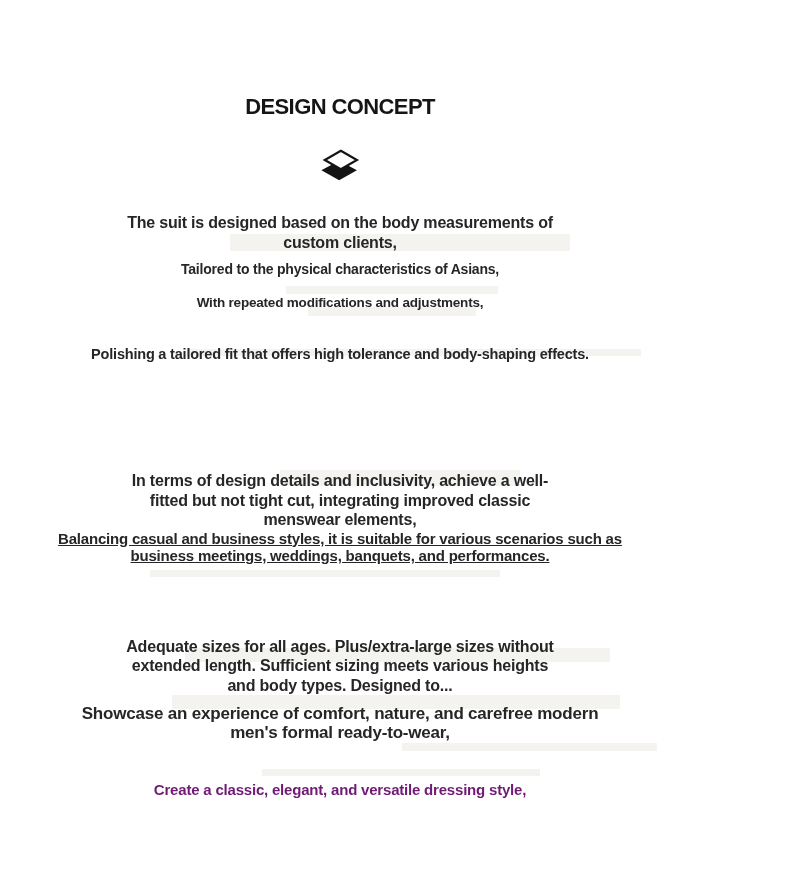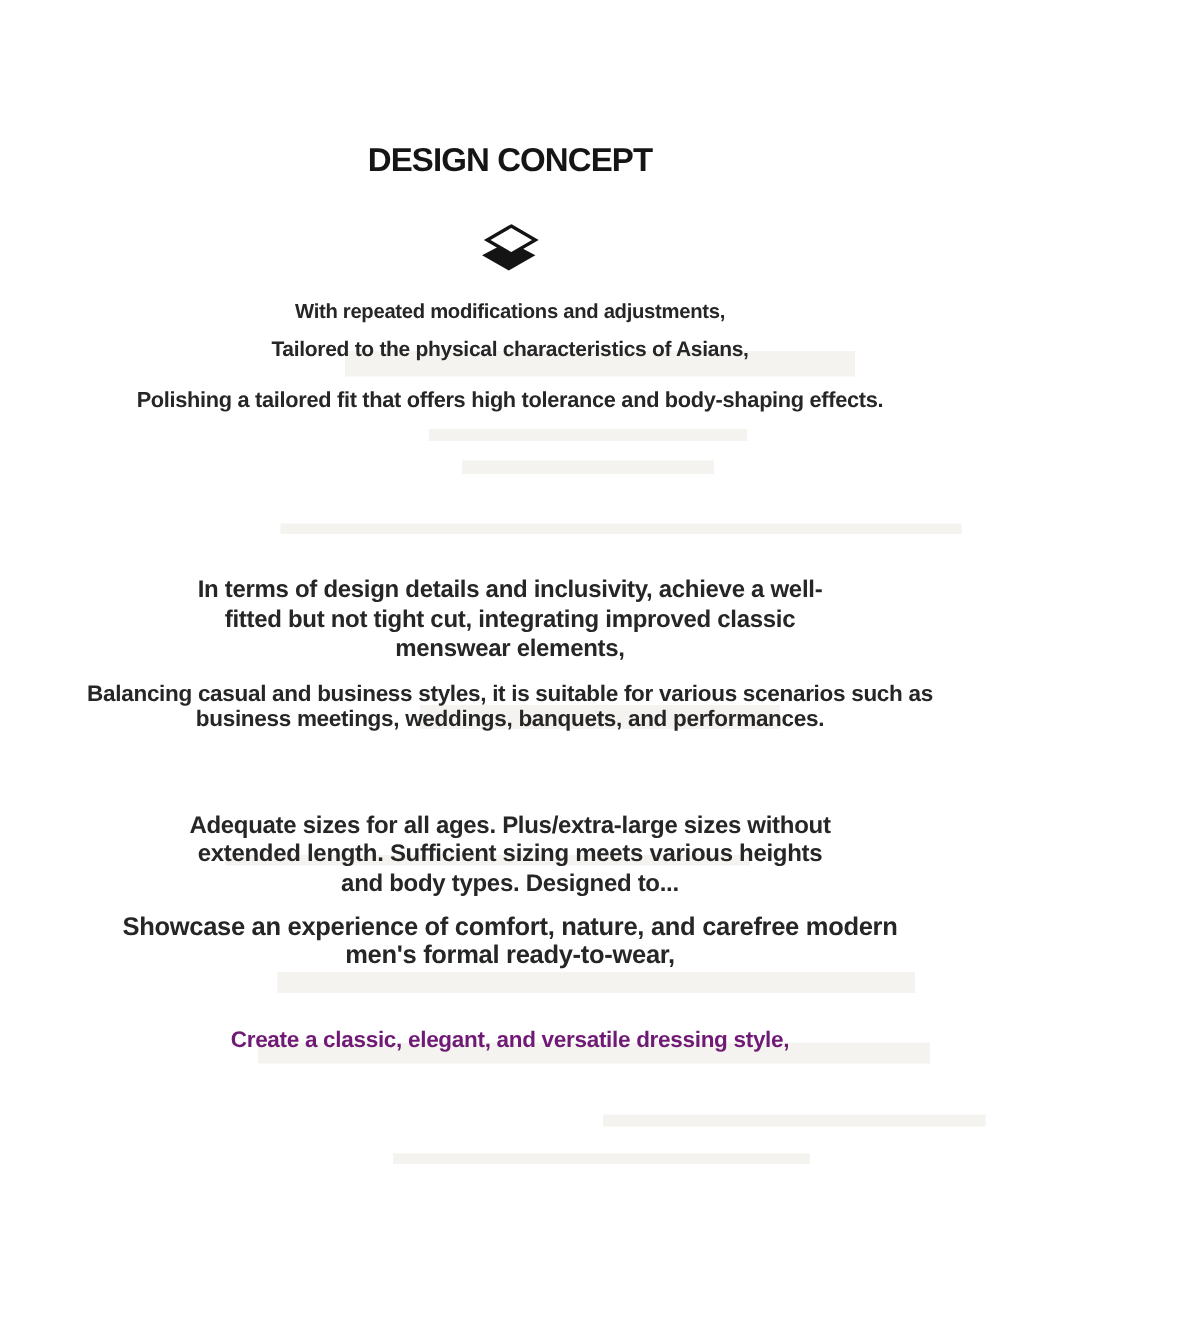--- a/index.html
+++ b/index.html
@@ -42,24 +42,24 @@
   }
   .para {
     margin: 0;
     font-weight: 700;
     white-space: pre-line;
     letter-spacing: -0.2px;
   }
   .p1 { margin-top: 31px; font-size: 16px;   line-height: 19.5px; }
   .p2 { margin-top: 9px;  font-size: 14px;   line-height: 16px;   }
   .p3 { margin-top: 18px; font-size: 13.5px; line-height: 15px;   }
-  .p4 { margin-top: 19px; font-size: 14.5px; line-height: 16px;   }
+  .p4 { margin-top: 36px; font-size: 14.5px; line-height: 16px;   }
   .p5 { margin-top: 109px; font-size: 16px;   line-height: 19.5px; }
-  .p6 { margin-top: 11px; font-size: 15px;   line-height: 17.5px; }
-  .p7 { margin-top: 52px; font-size: 16px;   line-height: 19.5px; }
+  .p6 { font-size: 15px;   line-height: 17.5px; text-decoration: underline; }
+  .p7 { margin-top: 72px; font-size: 16px;   line-height: 19.5px; }
   .p8 { margin-top: 9px;  font-size: 17px; line-height: 19px;   }
   .p9 { margin-top: 39px; font-size: 15px;   line-height: 17px; color: #701a75; }
 
   
   .ghost {
     position: absolute;
     background: #f4f3f0;
     z-index: 0;
   }
   .g1  { left: 230px; top: 234px; width: 340px; height: 17px; }
@@ -93,22 +93,24 @@
 
     <h1 class="title">DESIGN CONCEPT</h1>
 
     <div class="icon-wrap">
       <svg width="44" height="33" viewBox="0 0 52 39" xmlns="http://www.w3.org/2000/svg" aria-hidden="true">
         <polygon points="25,14 46,25 25,37 4,25" fill="#141414"></polygon>
         <polygon points="27,2 46,13 27,24 8,13" fill="#ffffff" stroke="#141414" stroke-width="2.6" stroke-linejoin="miter"></polygon>
       </svg>
     </div>
 
+    <p class="para p1">The suit is designed based on the body measurements of
+custom clients,</p>
+    <p class="para p2">Tailored to the physical characteristics of Asians,</p>
     <p class="para p3">With repeated modifications and adjustments,</p>
-    <p class="para p2">Tailored to the physical characteristics of Asians,</p>
     <p class="para p4">Polishing a tailored fit that offers high tolerance and body-shaping effects.</p>
     <p class="para p5">In terms of design details and inclusivity, achieve a well-
 fitted but not tight cut, integrating improved classic
 menswear elements,</p>
     <p class="para p6">Balancing casual and business styles, it is suitable for various scenarios such as
 business meetings, weddings, banquets, and performances.</p>
     <p class="para p7">Adequate sizes for all ages. Plus/extra-large sizes without
 extended length. Sufficient sizing meets various heights
 and body types. Designed to...</p>
     <p class="para p8">Showcase an experience of comfort, nature, and carefree modern

